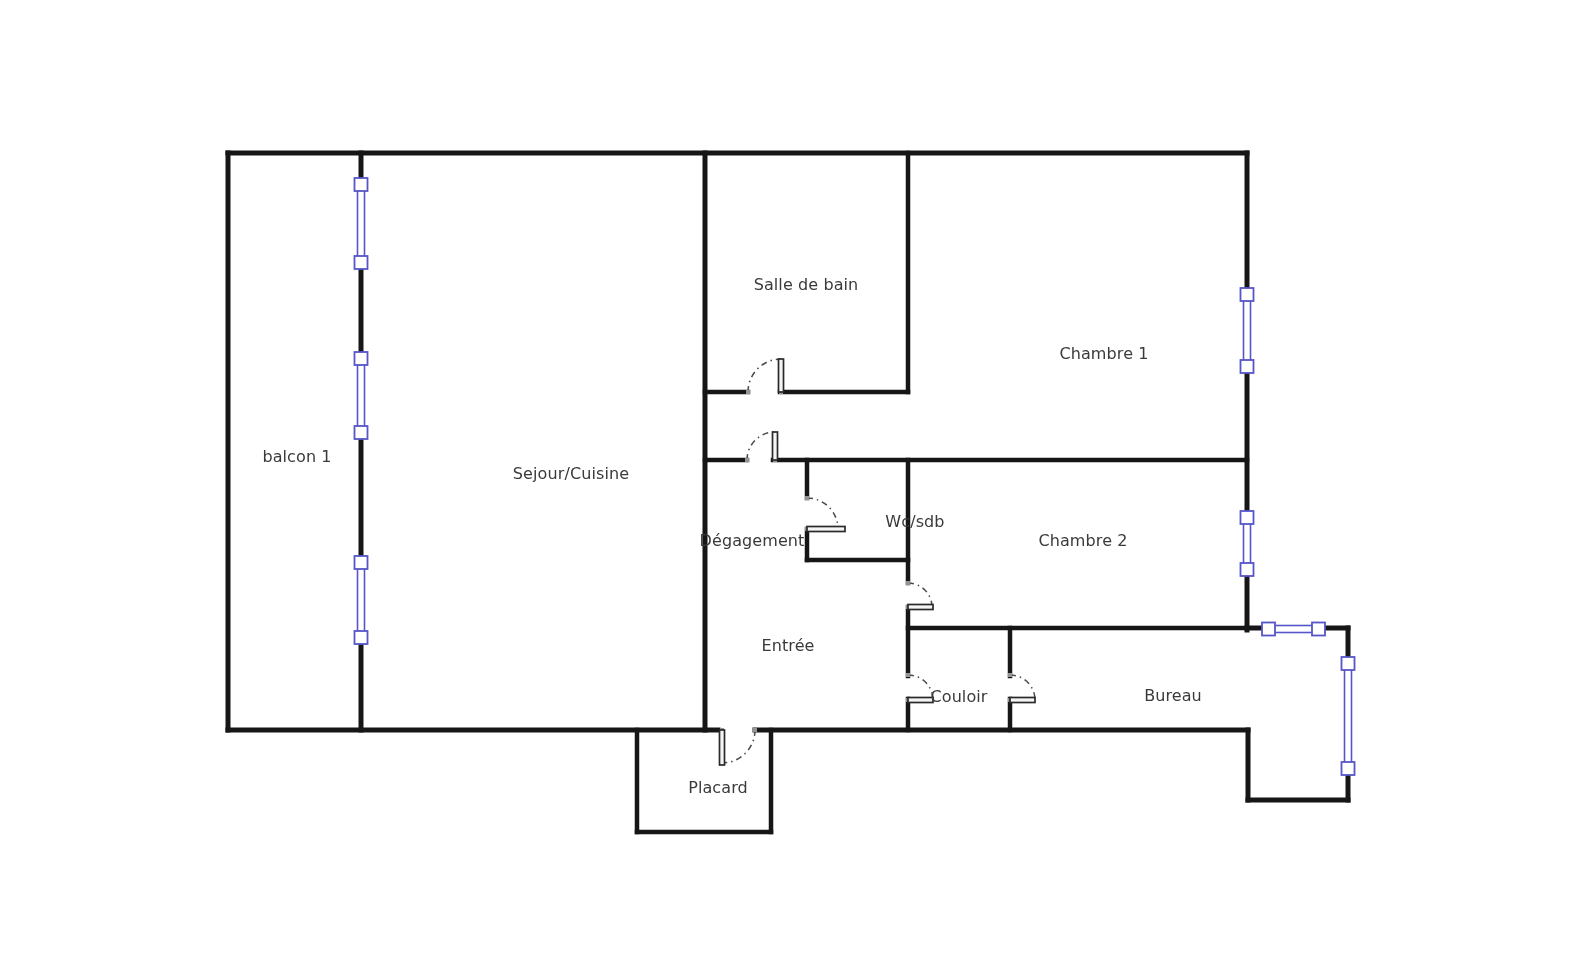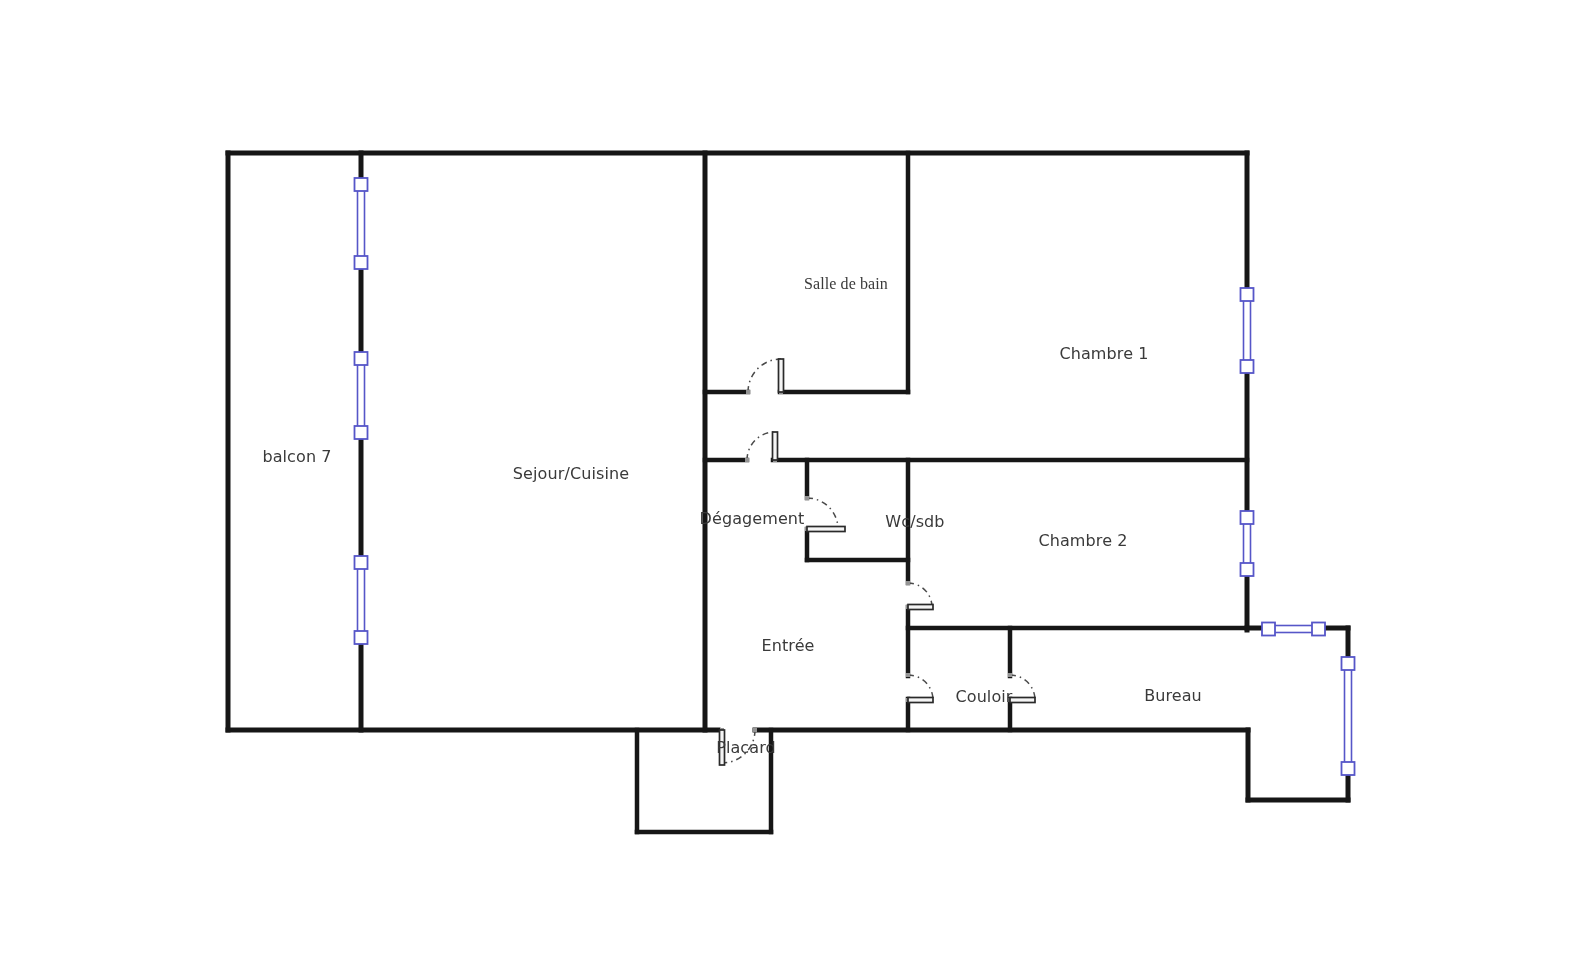--- a/index.html
+++ b/index.html
@@ -192,26 +192,26 @@
       <g>
         <path class="door-arc" d="M 755 730 A 33 33 0 0 1 722 763"></path>
         <rect class="door-nub" x="753" y="728" width="4" height="4"></rect>
         <rect class="door-nub" x="720" y="728" width="4" height="4"></rect>
         <rect class="door-leaf" x="719.5" y="730" width="5" height="35"></rect>
       </g>
     </g>
   </svg>
 
   <div>
-    <div class="room-label" style="left:297px;  top:456px;">balcon 7</div>
+    <div class="room-label" style="left:297px;  top:456px;">balcon 1</div>
     <div class="room-label" style="left:571px;  top:454px;margin-top:19px;">Sejour/Cuisine</div>
-    <div class="room-label" style="left:846px;  top:284px;font-family:Liberation Serif, serif;">Salle de bain</div>
+    <div class="room-label" style="left:806px;  top:284px;">Salle de bain</div>
     <div class="room-label" style="left:1104px; top:322px;margin-top:31px;">Chambre 1</div>
-    <div class="room-label" style="left:752px;  top:518px;">Dégagement</div>
+    <div class="room-label" style="left:752px;  top:540px;">Dégagement</div>
     <div class="room-label" style="left:915px;  top:521px;">Wc/sdb</div>
     <div class="room-label" style="left:1083px; top:540px;">Chambre 2</div>
     <div class="room-label" style="left:788px;  top:645px;">Entrée</div>
-    <div class="room-label" style="left:959px;  top:696px;margin-left:25px;">Couloir</div>
+    <div class="room-label" style="left:959px;  top:696px;">Couloir</div>
     <div class="room-label" style="left:1173px; top:695px;text-align:right;">Bureau</div>
-    <div class="room-label" style="left:718px;  top:747px;margin-left:28px;">Placard</div>
+    <div class="room-label" style="left:718px;  top:787px;">Placard</div>
   </div>
 
 </div>
 
 </body></html>

